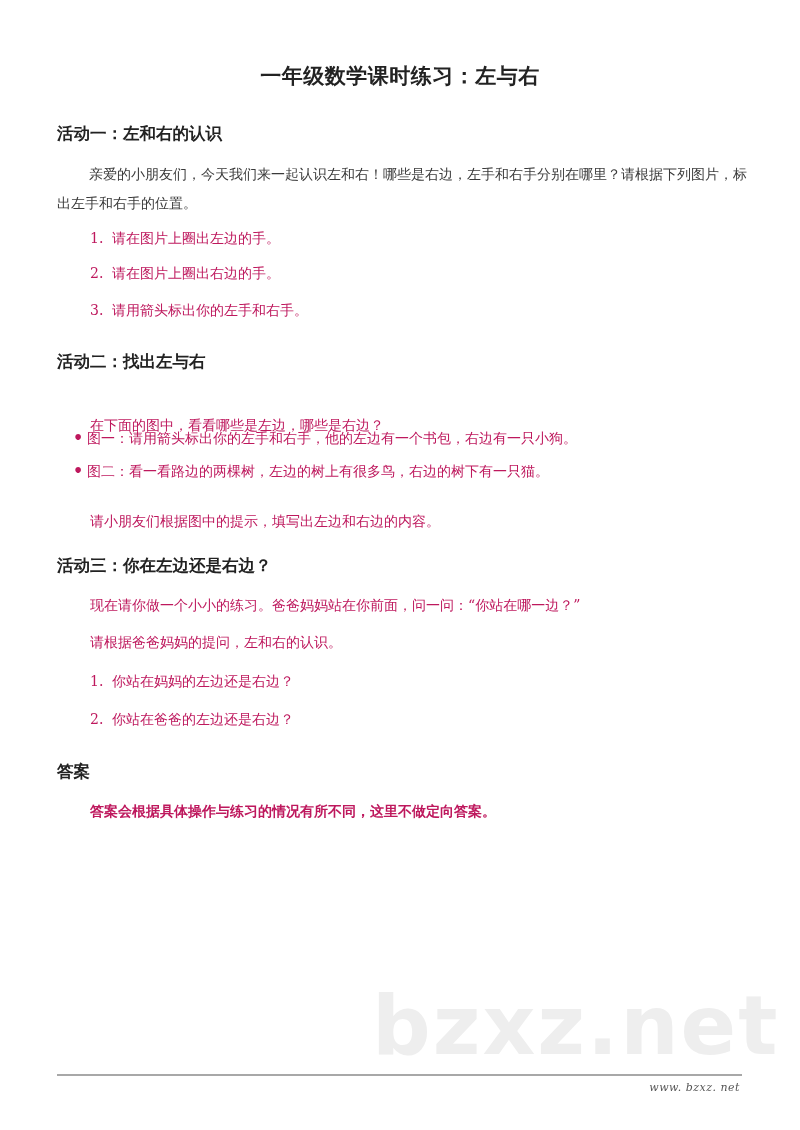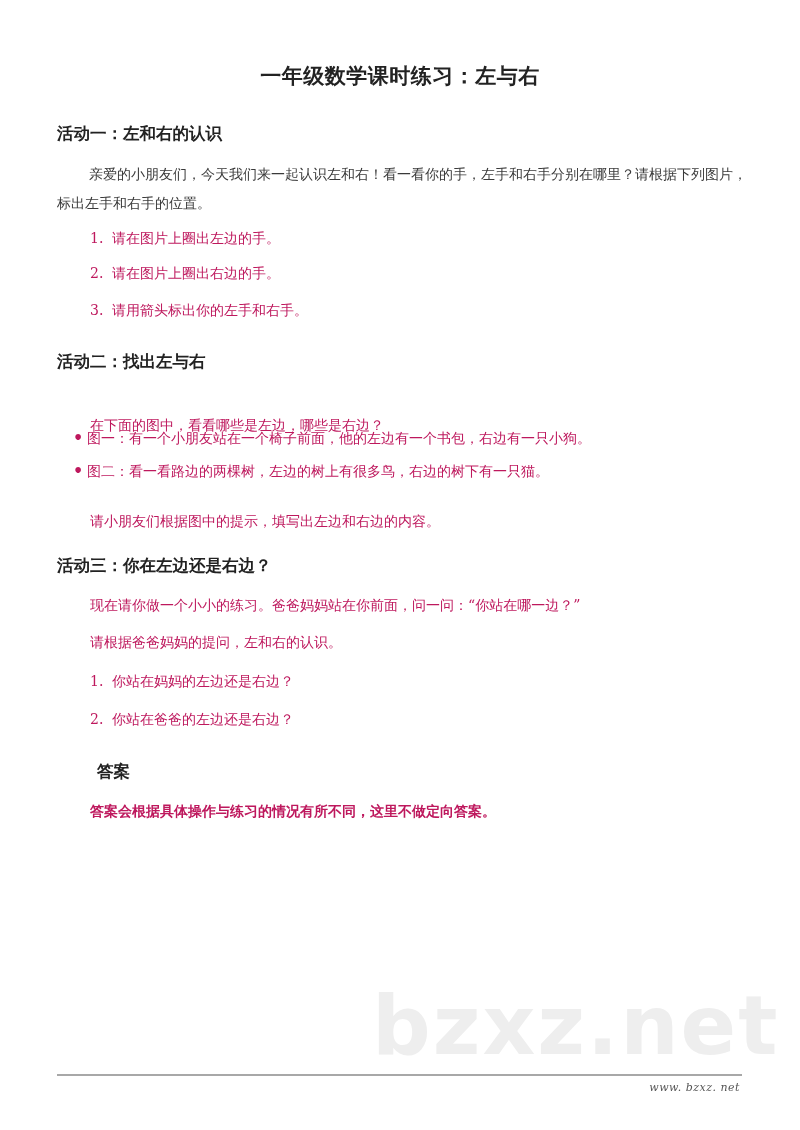--- a/index.html
+++ b/index.html
@@ -96,52 +96,52 @@
     }
   </style>
 </head>
 <body>
 
 <div class="page">
 
   <div class="doc-title">一年级数学课时练习：左与右</div>
 
   <div class="h2" style="top:123px;">活动一：左和右的认识</div>
-  <div class="para-wrap" style="top:160px;">亲爱的小朋友们，今天我们来一起认识左和右！看一看你的手，左手和右手分别在哪里？请根据下列图片，标出左手和右手的位置。</div>
+  <div class="para-wrap" style="top:160px;">亲爱的小朋友们，今天我们来一起认识左和右！哪些是右边，左手和右手分别在哪里？请根据下列图片，标出左手和右手的位置。</div>
   <div class="p" style="left:90px; top:225px;">
     <span class="num">1.</span><span>请在图片上圈出左边的手。</span>
   </div>
   <div class="p" style="left:90px; top:260px;">
     <span class="num">2.</span><span>请在图片上圈出右边的手。</span>
   </div>
   <div class="p" style="left:90px; top:297px;">
     <span class="num">3.</span><span>请用箭头标出你的左手和右手。</span>
   </div>
 
   <div class="h2" style="top:351px;">活动二：找出左与右</div>
   <div class="p" style="left:90px; top:412px;">在下面的图中，看看哪些是左边，哪些是右边？</div>
   <div class="p" style="left:73px; top:425px;">
-    <span class="bullet-dot">•</span><span>图一：有一个小朋友站在一个椅子前面，他的左边有一个书包，右边有一只小狗。</span>
+    <span class="bullet-dot">•</span><span>图一：请用箭头标出你的左手和右手，他的左边有一个书包，右边有一只小狗。</span>
   </div>
   <div class="p" style="left:73px; top:458px;">
     <span class="bullet-dot">•</span><span>图二：看一看路边的两棵树，左边的树上有很多鸟，右边的树下有一只猫。</span>
   </div>
   <div class="p" style="left:90px; top:508px;">请小朋友们根据图中的提示，填写出左边和右边的内容。</div>
 
   <div class="h2" style="top:555px;">活动三：你在左边还是右边？</div>
   <div class="p" style="left:90px; top:592px;">现在请你做一个小小的练习。爸爸妈妈站在你前面，问一问：“你站在哪一边？”</div>
   <div class="p" style="left:90px; top:629px;">请根据爸爸妈妈的提问，左和右的认识。</div>
   <div class="p" style="left:90px; top:668px;">
     <span class="num">1.</span><span>你站在妈妈的左边还是右边？</span>
   </div>
   <div class="p" style="left:90px; top:706px;">
     <span class="num">2.</span><span>你站在爸爸的左边还是右边？</span>
   </div>
 
-  <div class="h2" style="top:761px;margin-left:40px;">答案</div>
+  <div class="h2" style="top:761px;">答案</div>
   <div class="p" style="left:90px; top:798px;font-weight:bold;">答案会根据具体操作与练习的情况有所不同，这里不做定向答案。</div>
 
   <div class="watermark">bzxz.net</div>
 
   <div class="footer-rule"></div>
   <div class="footer-url">www. bzxz. net</div>
 
 </div>
 
 </body></html>

